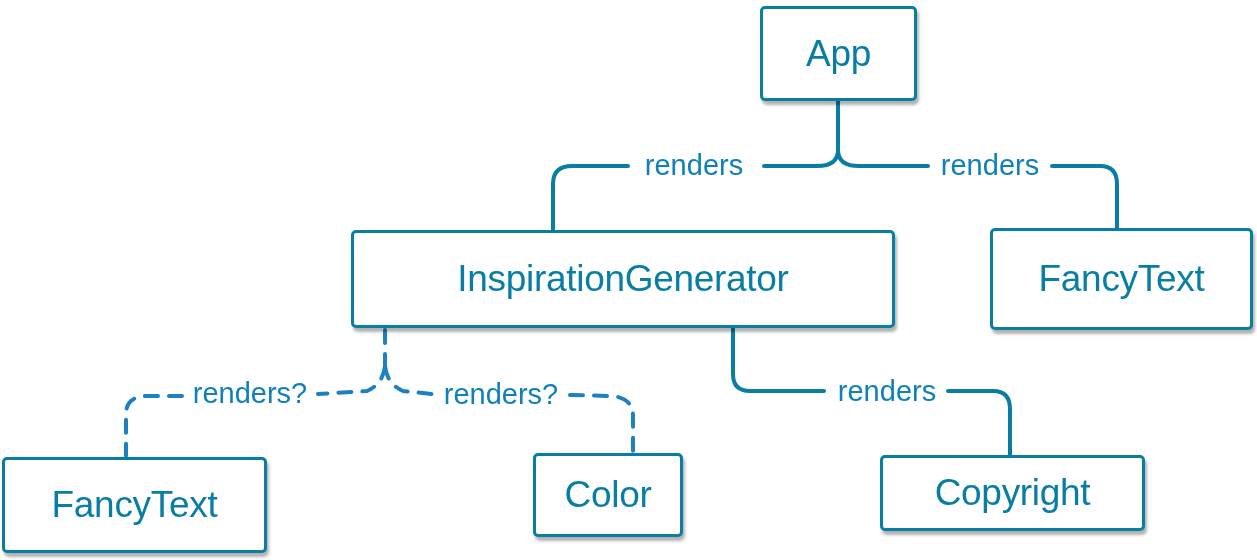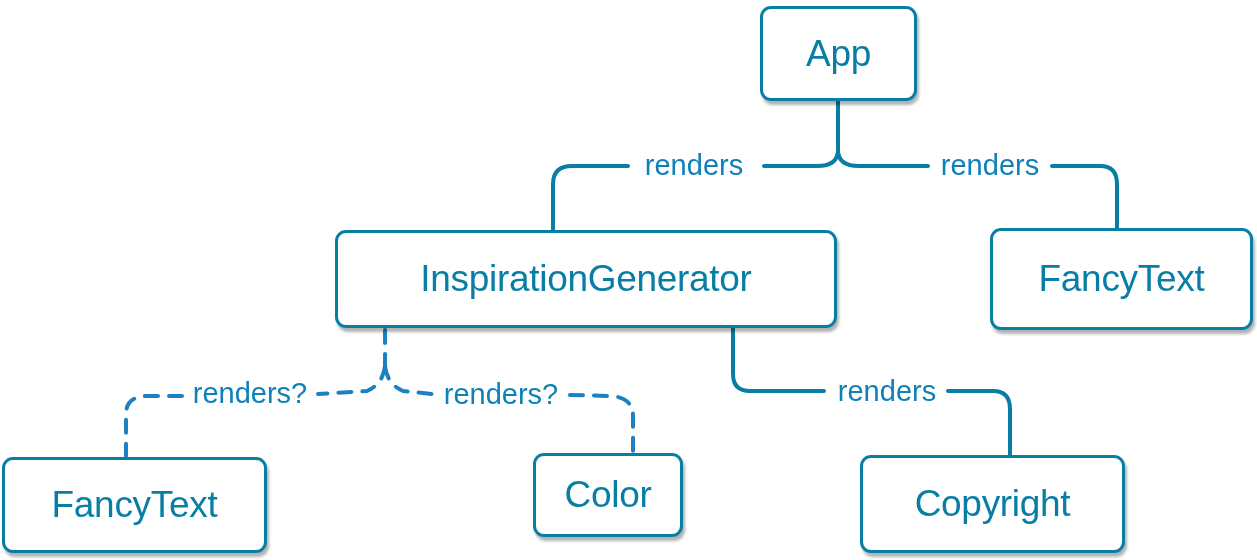--- a/index.html
+++ b/index.html
@@ -12,21 +12,21 @@
   }
   .edges{position:absolute;left:0;top:0;width:1257px;height:560px;}
   .edges path{fill:none;stroke-width:4;stroke-linecap:round;}
   .edges path.solid{stroke:var(--solid-edge,#087ea4);}
   .edges path.dashed{stroke:var(--dashed-edge,#1d81c1);stroke-dasharray:13 11;}
   .node{
     position:absolute;
     box-sizing:border-box;
     background:var(--node-background,#ffffff);
     border:3px solid var(--accent,#087ea4);
-    border-radius:11px;
+    border-radius:5px;
     box-shadow:2px 4px 3px rgba(0,0,0,0.30);
     display:flex;align-items:center;justify-content:center;
   }
   .node-label{
     color:var(--node-text,#087ea4);
     font-size:37px;
     font-weight:500;
     letter-spacing:-0.3px;
     white-space:nowrap;
   }
@@ -77,33 +77,33 @@
   <span class="edge-label" style="left:250px;top:393px">renders?</span>
 
   <span class="edge-label" style="left:501px;top:394px">renders?</span>
 
   <span class="edge-label" style="left:887px;top:391px">renders</span>
 
   <div class="node" style="left:760px;top:6px;width:157px;height:95px">
     <span class="node-label">App</span>
   </div>
 
-  <div class="node" style="left:335px;top:230px;width:502px;height:98px">
+  <div class="node" style="left:351px;top:230px;width:544px;height:98px">
     <span class="node-label">InspirationGenerator</span>
   </div>
 
   <div class="node" style="left:990px;top:228px;width:263px;height:102px">
     <span class="node-label">FancyText</span>
   </div>
 
   <div class="node" style="left:2px;top:457px;width:265px;height:96px">
     <span class="node-label">FancyText</span>
   </div>
 
   <div class="node" style="left:533px;top:453px;width:150px;height:84px">
     <span class="node-label">Color</span>
   </div>
 
-  <div class="node" style="left:860px;top:455px;width:265px;height:98px">
+  <div class="node" style="left:880px;top:455px;width:265px;height:76px">
     <span class="node-label">Copyright</span>
   </div>
 
 </div>
 
 </body></html>

